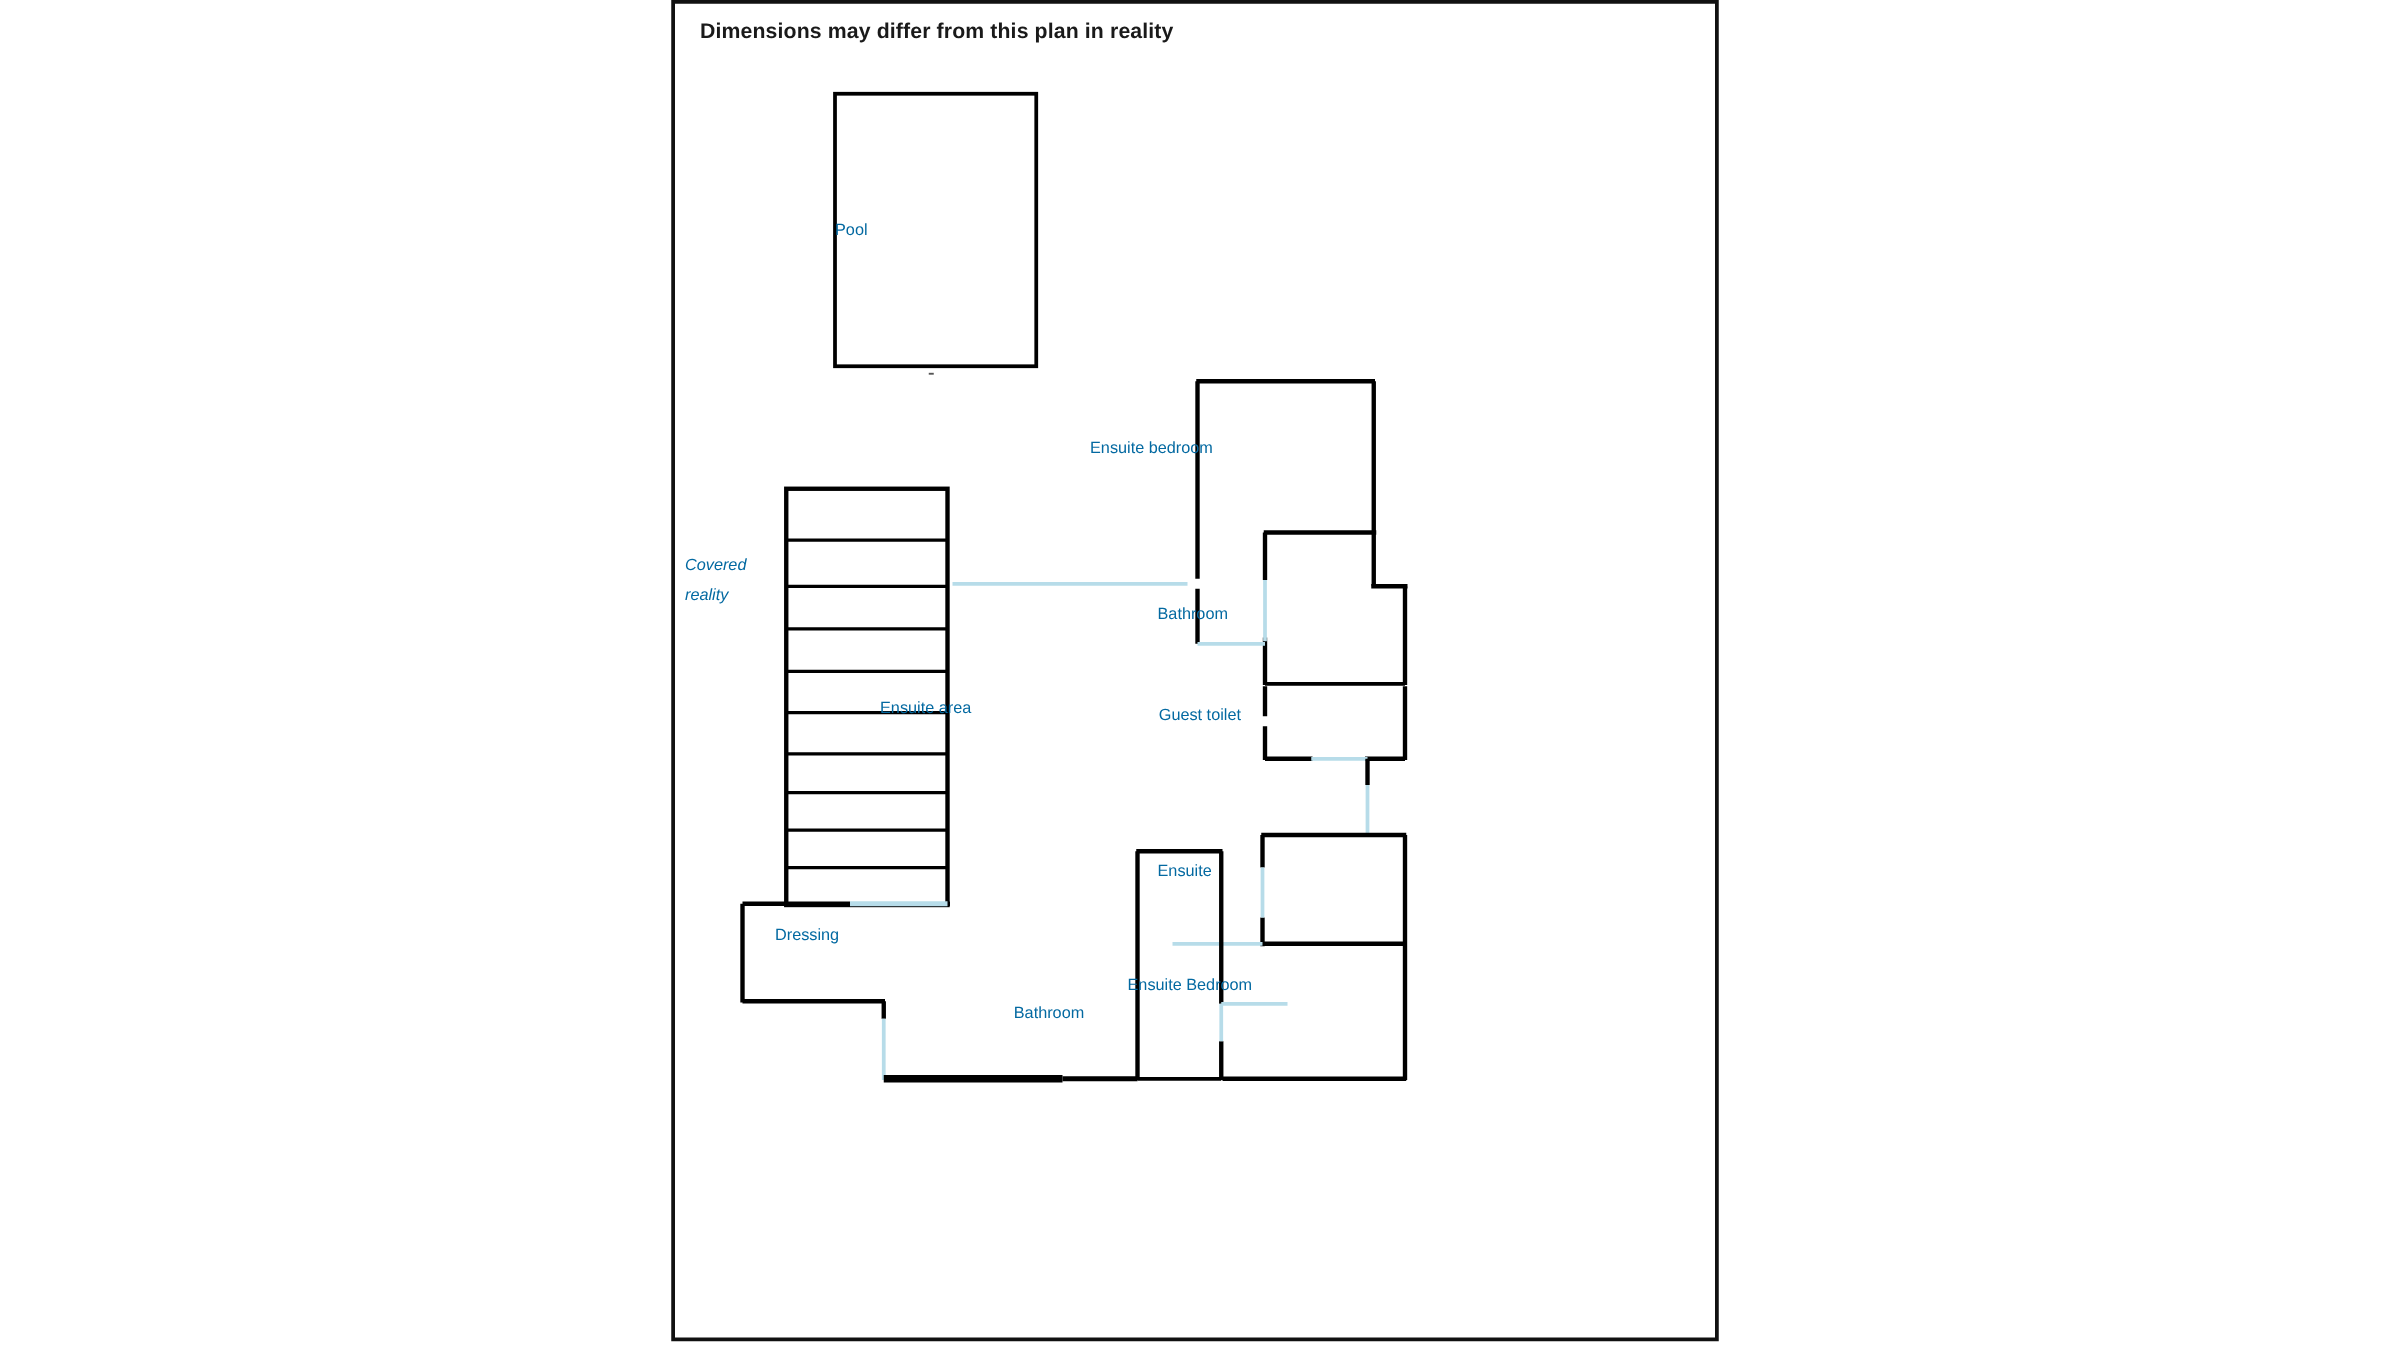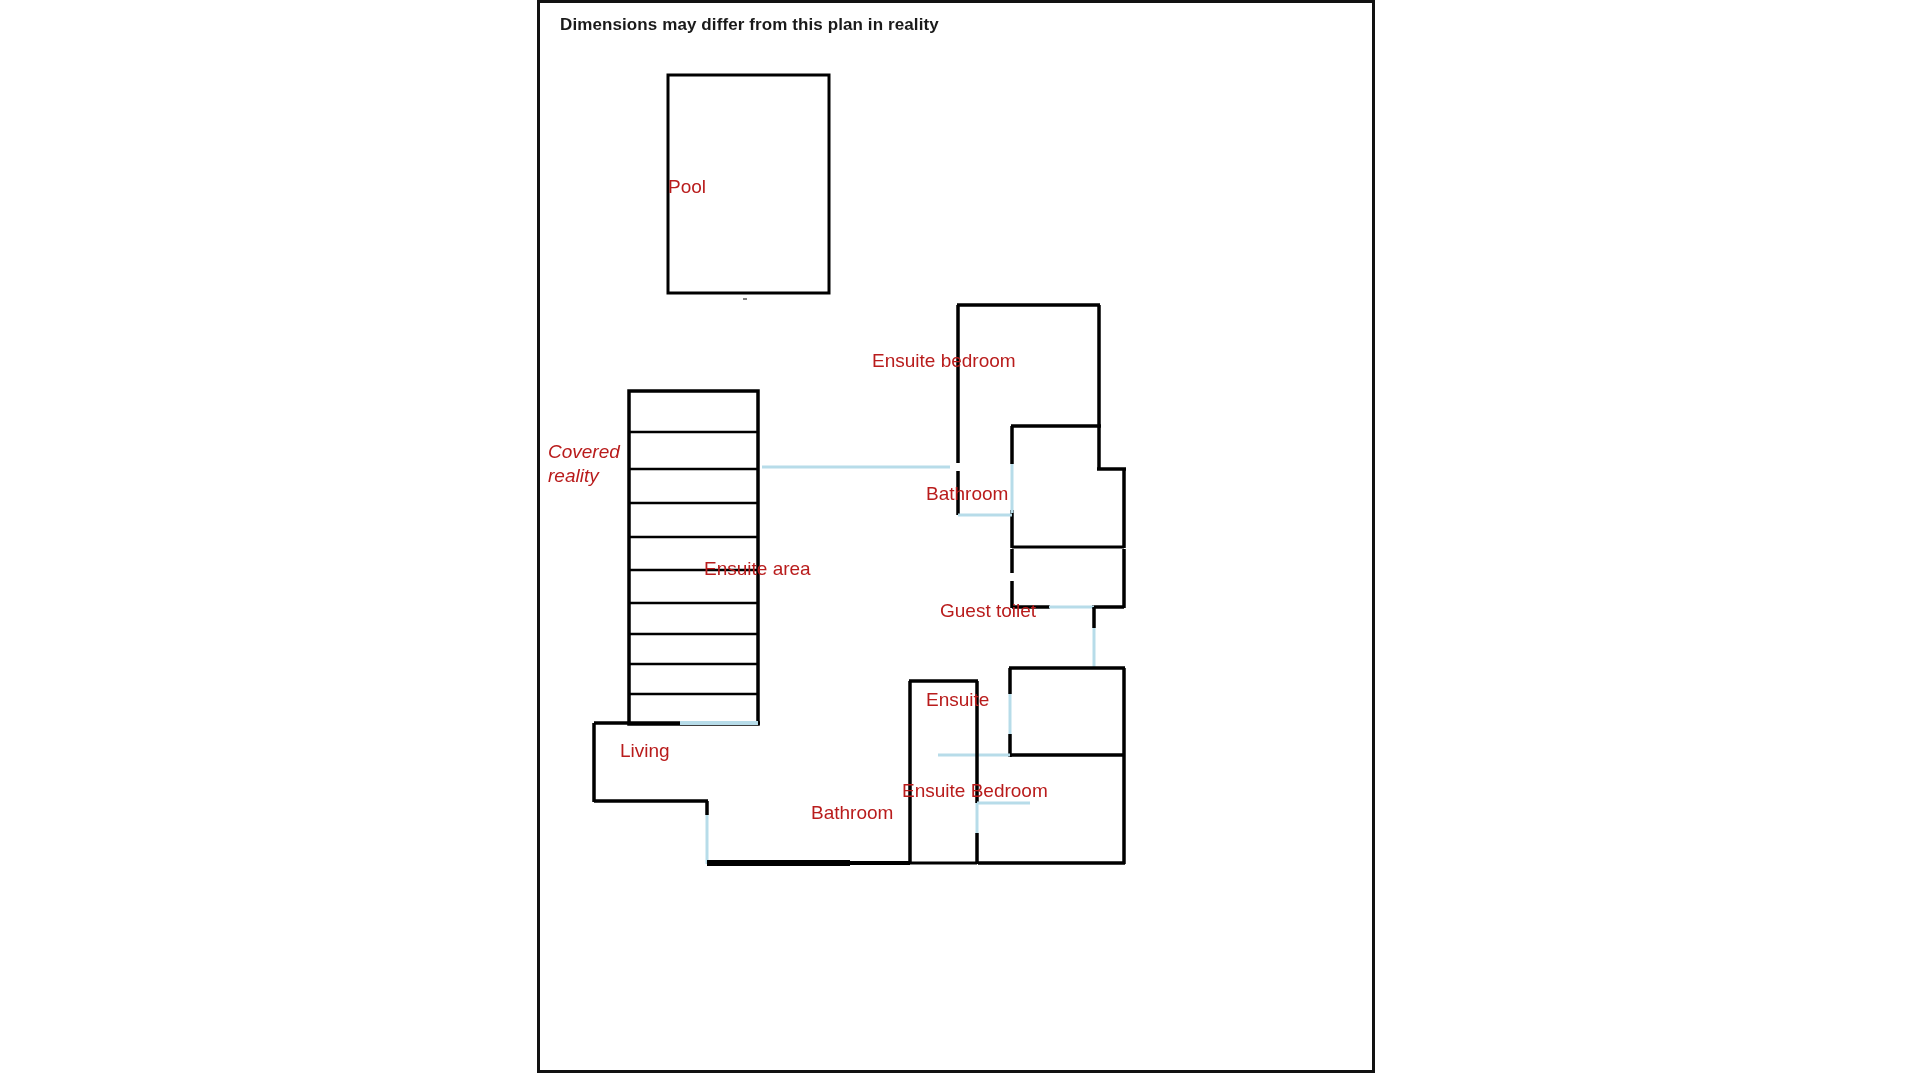--- a/index.html
+++ b/index.html
@@ -46,22 +46,22 @@
   #plan-canvas {
     position: absolute;
     left: 0;
     top: 0;
     width: 838px;
     height: 1073px;
   }
 
   .room-label {
     position: absolute;
-    font-size: 19px;
-    color: #b91c1c;
+    font-size: 13px;
+    color: #0369a1;
     white-space: nowrap;
     font-family: "Liberation Sans", sans-serif;
   }
 
   .room-label.two-line {
     white-space: normal;
     line-height: 24px;
     font-style: italic;
   }
 </style>
@@ -189,24 +189,24 @@
       <span>Covered</span><br>
       <span>reality</span>
     </div>
 
     <div class="room-label" style="left:164px; top:555px;">Ensuite area</div>
 
     <div class="room-label" style="left:332px; top:347px;">Ensuite bedroom</div>
 
     <div class="room-label" style="left:386px; top:480px;">Bathroom</div>
 
-    <div class="room-label" style="left:400px; top:561px;margin-top:36px;">Guest toilet</div>
+    <div class="room-label" style="left:387px; top:561px;">Guest toilet</div>
 
     <div class="room-label" style="left:386px; top:686px;">Ensuite</div>
 
     <div class="room-label" style="left:362px; top:777px;">Ensuite Bedroom</div>
 
     <div class="room-label" style="left:271px; top:799px;">Bathroom</div>
 
-    <div class="room-label" style="left:80px; top:737px;">Living</div>
+    <div class="room-label" style="left:80px; top:737px;">Dressing</div>
 
   </div>
 </div>
 
 </body></html>

